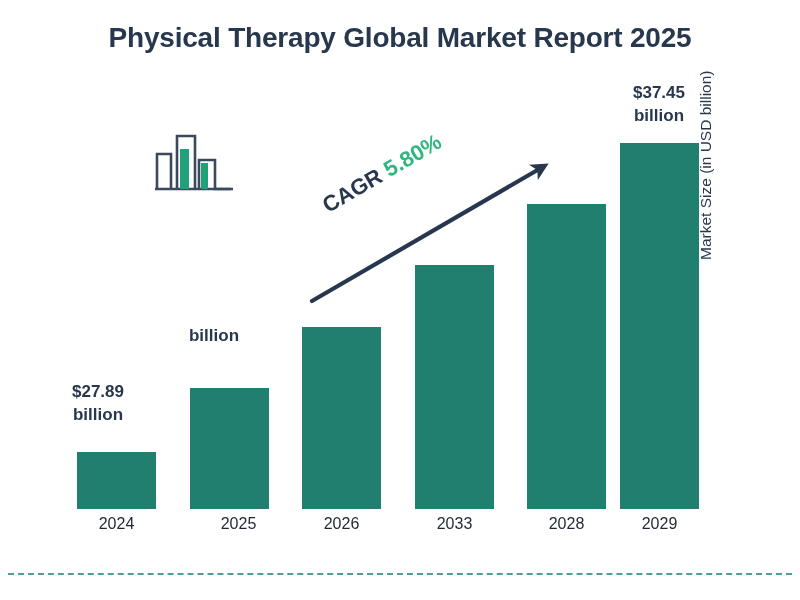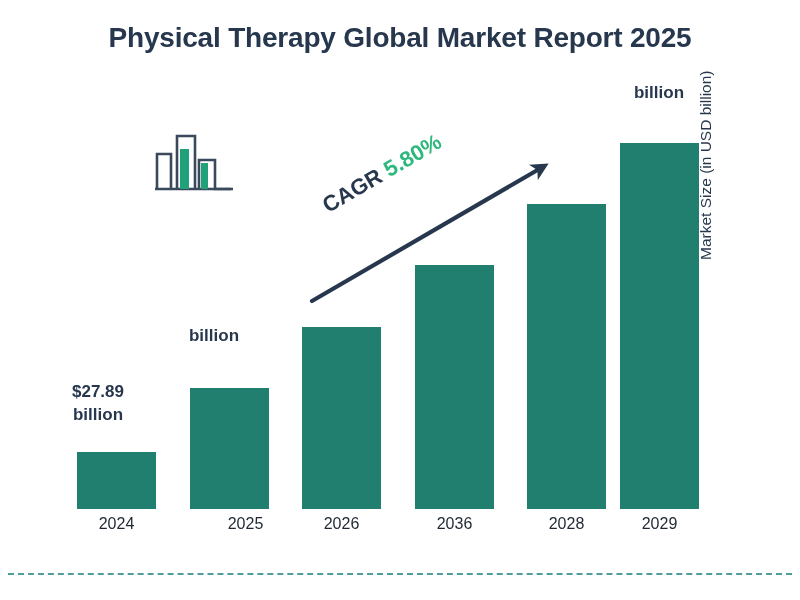--- a/index.html
+++ b/index.html
@@ -184,27 +184,28 @@
     <div class="bar-value-label" style="left:48px; top:381px; width:100px;">
       <span class="amt">$27.89</span>
       <span class="unit">billion</span>
     </div>
 
     <div class="bar-value-label" style="left:164px; top:325px; width:100px;">
       <span class="unit">billion</span>
     </div>
 
     <div class="bar-value-label" style="left:604px; top:82px; width:110px;">
+      <span class="amt">$37.45</span>
       <span class="unit">billion</span>
     </div>
 
     <div class="x-tick-label" style="left:77px; width:79px;">2024</div>
-    <div class="x-tick-label" style="left:206px; width:79px;text-align:center;">2025</div>
+    <div class="x-tick-label" style="left:199px; width:79px;text-align:center;">2025</div>
     <div class="x-tick-label" style="left:302px; width:79px;">2026</div>
-    <div class="x-tick-label" style="left:415px; width:79px;">2036</div>
+    <div class="x-tick-label" style="left:415px; width:79px;">2033</div>
     <div class="x-tick-label" style="left:527px; width:79px;">2028</div>
     <div class="x-tick-label" style="left:620px; width:79px;">2029</div>
 
     <svg id="growth-arrow" width="800" height="600" viewBox="0 0 800 600" style="position:absolute; left:0; top:0; pointer-events:none;" xmlns="http://www.w3.org/2000/svg">
       <defs>
         <marker id="arrowhead" markerWidth="4.2" markerHeight="4.2" refX="2.1" refY="2.1" orient="auto">
           <path d="M0,0 L4.2,2.1 L0,4.2 L1.1,2.1 Z" fill="#27374d"></path>
         </marker>
       </defs>
       <line x1="312" y1="301" x2="541" y2="168" stroke="#27374d" stroke-width="4.2" stroke-linecap="round" marker-end="url(#arrowhead)"></line>

